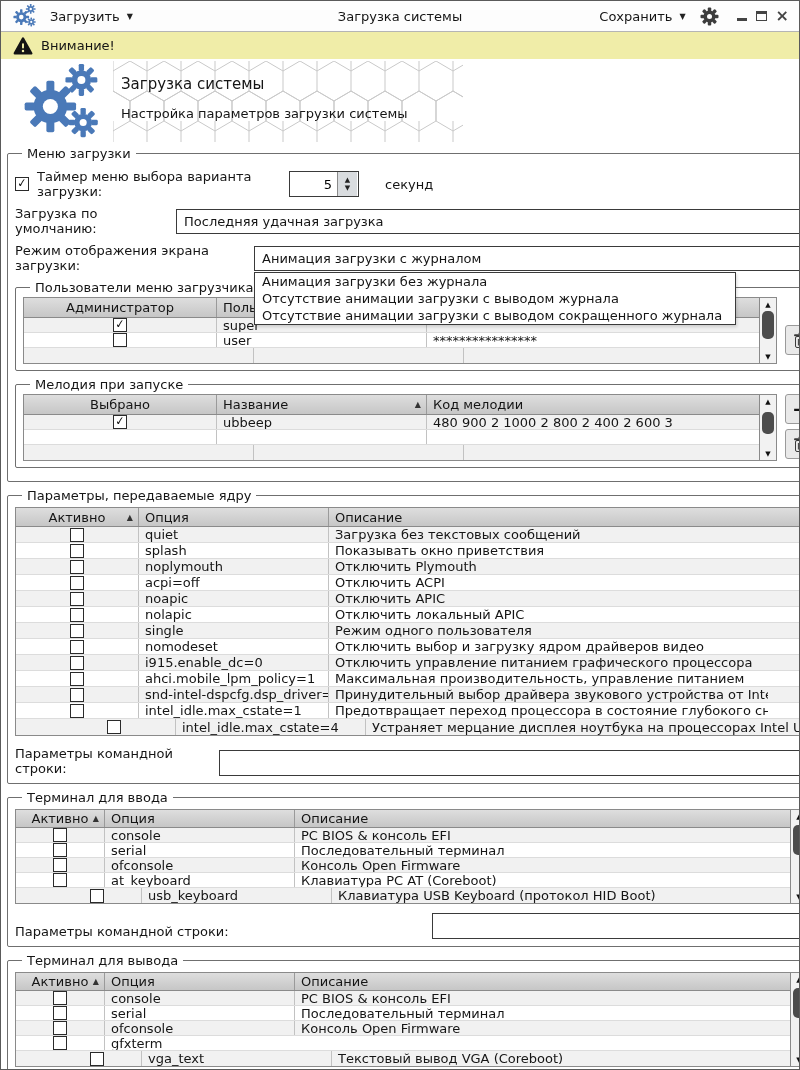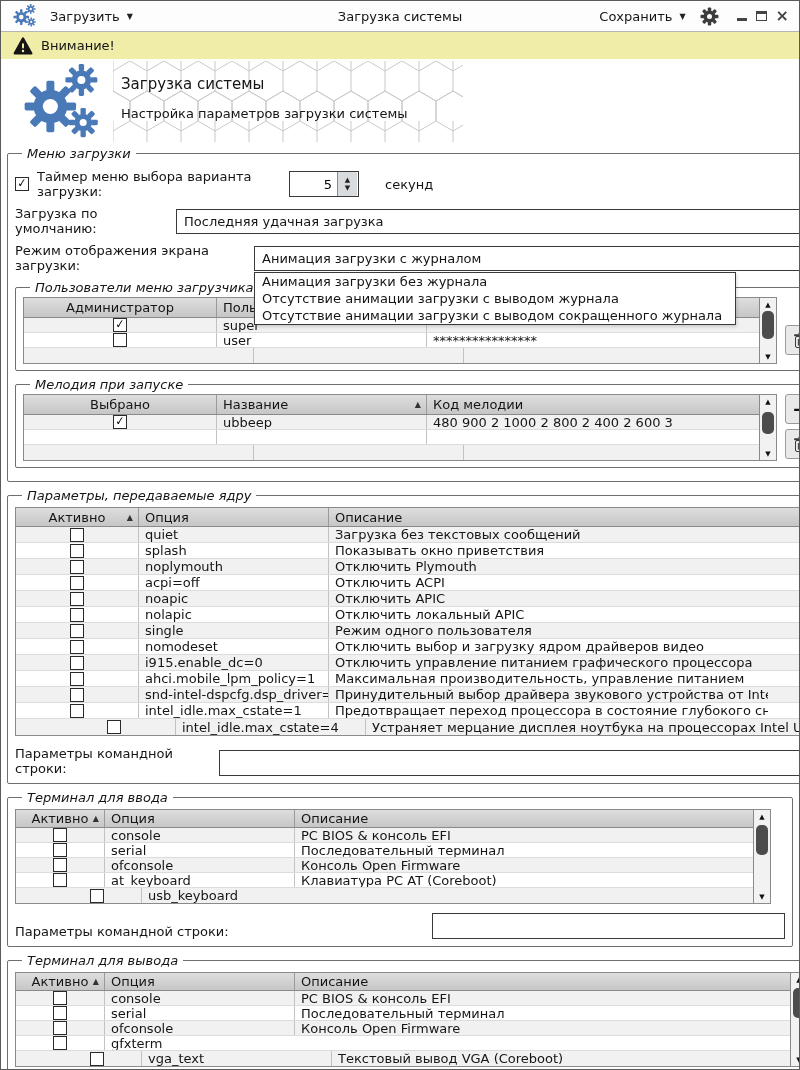--- a/index.html
+++ b/index.html
@@ -27,21 +27,21 @@
   
   .hero { height: 85px; position: relative; background: #fff; }
   .hero-logo { position: absolute; left: 14px; top: 5px; }
   .hex-wrap { position: absolute; left: 112px; top: 2px; width: 350px; height: 81px; }
   .hero-title { position: absolute; left: 120px; top: 16px; font-size: 15px; }
   .hero-sub { position: absolute; left: 120px; top: 47px; font-size: 13px; }
   
   .content { padding: 2px 6px 0 6px; }
   fieldset.grp { border: 1px solid #6f6f6f; border-radius: 2px; padding: 4px 7px 7px 7px;
     margin-bottom: 6px; background: #fff; }
-  fieldset.grp legend { padding: 0 5px; margin-left: 7px; font-size: 13px; font-style: italic; }
+  fieldset.grp legend { padding: 0 5px; margin-left: 7px; font-size: 13px; }
   fieldset.sub { margin: 4px 0 6px 0; padding: 2px 7px 6px 7px; }
   .frow { display: flex; align-items: center; margin: 4px 0 7px 0; position: relative; }
   .lbl { flex: 0 0 auto; }
   .lblw1 { width: 161px; }
   .lblw2 { width: 239px; }
   
   .cbx { width: 14px; height: 14px; border: 1px solid #2a2a2a; background: #fff;
     display: inline-flex; align-items: center; justify-content: center;
     font-size: 12px; line-height: 12px; color: #111; flex: 0 0 auto; }
   .cbx.on::after { content: "✓"; font-weight: bold; transform: translateY(-1px) rotate(-6deg); }
@@ -574,20 +574,21 @@
                 <span class="cbx"></span>
               </div>
               <div class="tcell c1">at_keyboard</div>
               <div class="tcell c2">Клавиатура PC AT (Coreboot)</div>
             </div>
             <div class="trow even">
               <div class="tcell c0">
                 <span class="cbx"></span>
               </div>
               <div class="tcell c1">usb_keyboard</div>
+              <div class="tcell c2">Клавиатура USB Keyboard (протокол HID Boot)</div>
             </div>
           </div>
         <div class="vscroll">
           <div class="sb-btn">▲</div>
           <div class="sb-track">
               <div class="sb-thumb" style="top:2px;height:30px"></div>
             </div>
           <div class="sb-btn">▼</div>
         </div>
       </div>

